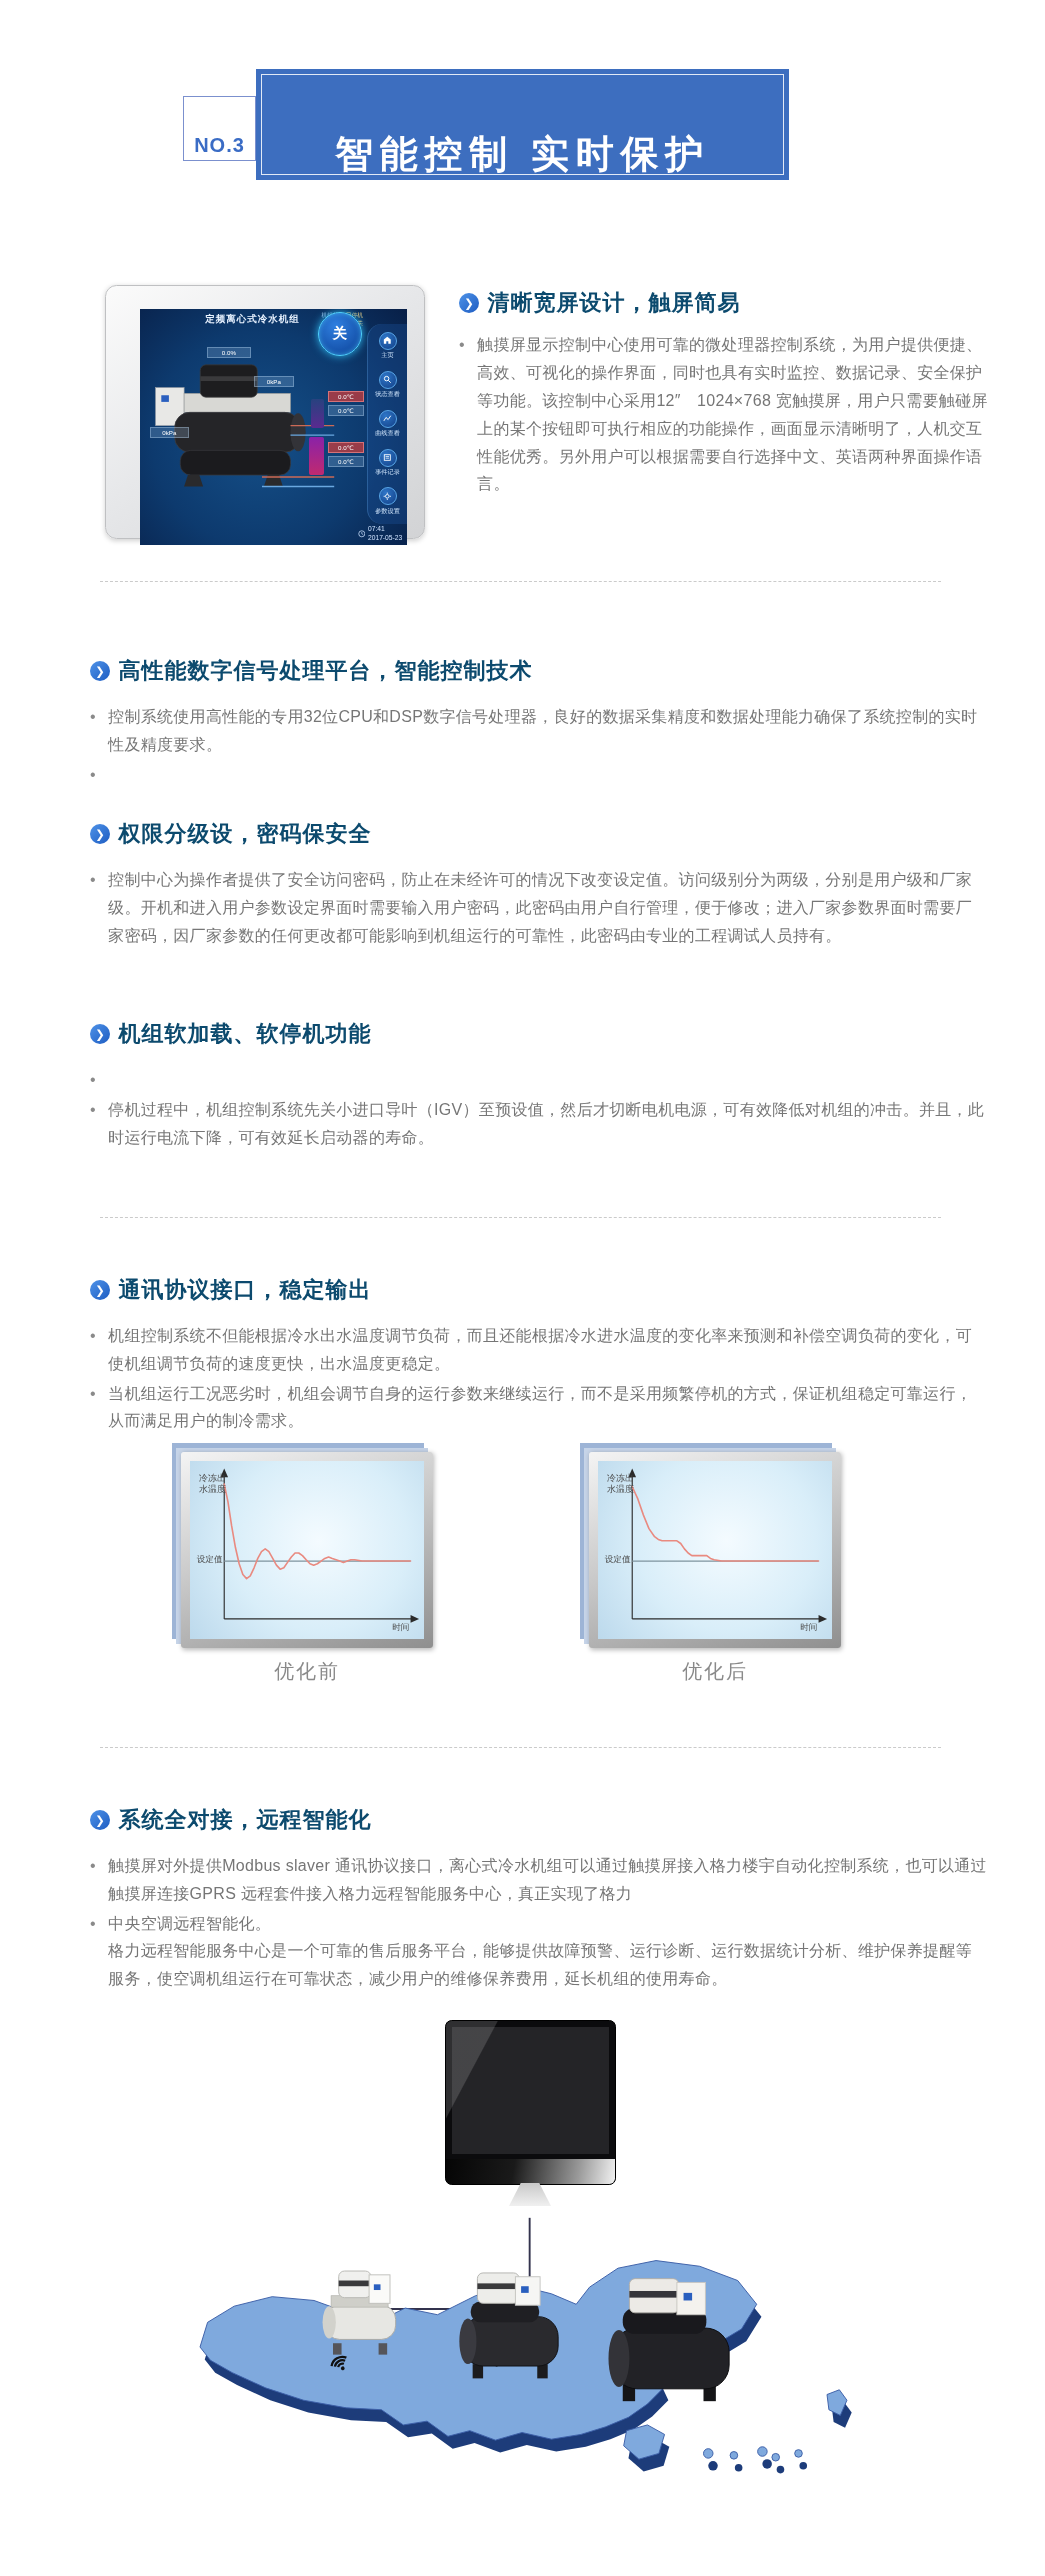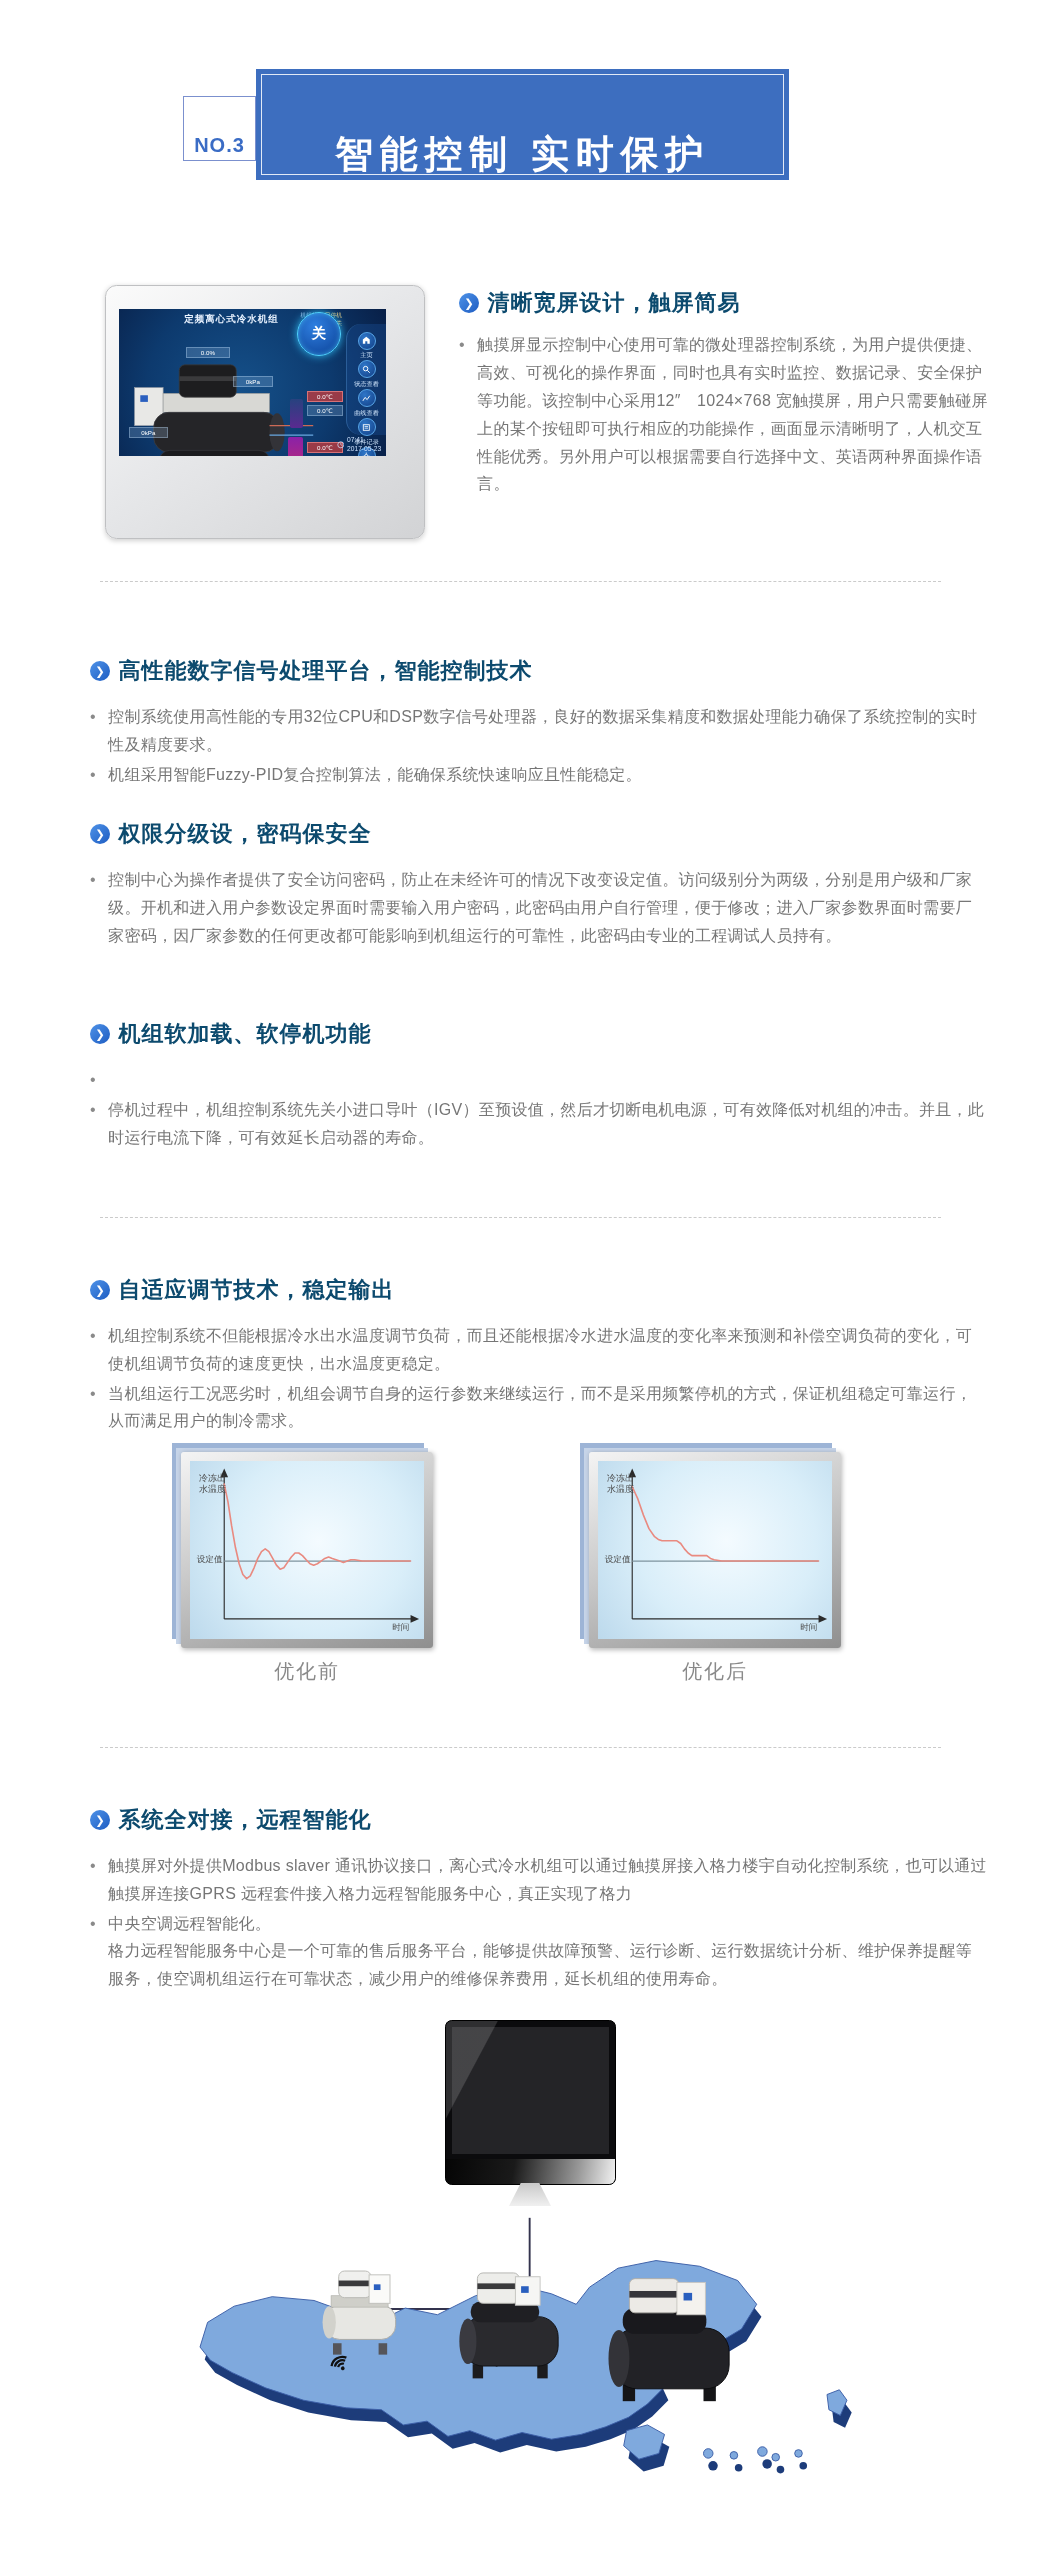--- a/index.html
+++ b/index.html
@@ -26,21 +26,21 @@
   .bullet{display:flex;gap:8.6px;font-size:16px;color:#767676;line-height:1.74;}
   .bullet .dot{flex:0 0 auto;width:9.5px;color:#8a8a8a;}
   .bullet .btext{white-space:pre-line;letter-spacing:0.3px;}
 
   .divider{border-top:1.9px dashed #cbcbcb;height:0;}
 
   
   .device{left:105px;top:285px;width:318px;height:252px;border-radius:11.4px;
           background:linear-gradient(145deg,#fbfbfb 0%,#e7e8ea 45%,#d2d3d5 100%);
           border:1px solid #bfc0c2;box-shadow:0 1.9px 5.7px rgba(0,0,0,.18);}
-  .screen{position:absolute;left:13px;top:23px;width:267px;height:147px;
+  .screen{position:absolute;left:34px;top:23px;width:267px;height:236px;
           background:radial-gradient(circle at 45% 55%,#155089 0%,#0d3a6e 55%,#081f47 100%);
           overflow:hidden;}
   .scr-title{position:absolute;left:0;right:42px;top:3.8px;text-align:center;color:#e8f2ff;
              font-size:9.5px;font-weight:bold;letter-spacing:1px;}
   .scr-status{position:absolute;right:44px;top:1.9px;text-align:right;font-size:5.7px;line-height:1.5;}
   .scr-status .lab{color:#9fc0e8;} .scr-status .val{color:#f0cd7e;}
   .sidebar{position:absolute;right:0;top:15px;bottom:21px;width:40px;
            background:rgba(25,80,150,.38);border-left:1px solid rgba(120,190,255,.25);
            border-top-left-radius:15px;border-bottom-left-radius:15px;
            display:flex;flex-direction:column;justify-content:space-between;
@@ -227,21 +227,20 @@
         <div class="ticon">❯</div>
       <div class="ttext">高性能数字信号处理平台，智能控制技术</div>
       </div>
     <div class="bullets">
       <div class="bullet">
           <span class="dot">•</span>
           <span class="btext">控制系统使用高性能的专用32位CPU和DSP数字信号处理器，良好的数据采集精度和数据处理能力确保了系统控制的实时性及精度要求。</span>
         </div>
       <div class="bullet">
           <span class="dot">•</span>
-          <span class="btext">机组采用智能Fuzzy-PID复合控制算法，能确保系统快速响应且性能稳定。</span>
         </div>
     </div>
   </div>
 
   <div class="abs" style="left:90px;top:819px;width:898px;">
     <div class="sec-title">
         <div class="ticon">❯</div>
       <div class="ttext">权限分级设，密码保安全</div>
       </div>
     <div class="bullets">
@@ -266,21 +265,21 @@
           <span class="btext">停机过程中，机组控制系统先关小进口导叶（IGV）至预设值，然后才切断电机电源，可有效降低对机组的冲击。并且，此时运行电流下降，可有效延长启动器的寿命。</span>
         </div>
     </div>
   </div>
 
   <div class="abs divider" style="left:100px;top:1217px;width:841px;"></div>
 
   <div class="abs" style="left:90px;top:1275px;width:898px;">
     <div class="sec-title">
         <div class="ticon">❯</div>
-      <div class="ttext">自适应调节技术，稳定输出</div>
+      <div class="ttext">通讯协议接口，稳定输出</div>
       </div>
     <div class="bullets">
       <div class="bullet">
           <span class="dot">•</span>
           <span class="btext">机组控制系统不但能根据冷水出水温度调节负荷，而且还能根据冷水进水温度的变化率来预测和补偿空调负荷的变化，可使机组调节负荷的速度更快，出水温度更稳定。</span>
         </div>
       <div class="bullet">
           <span class="dot">•</span>
           <span class="btext">当机组运行工况恶劣时，机组会调节自身的运行参数来继续运行，而不是采用频繁停机的方式，保证机组稳定可靠运行，从而满足用户的制冷需求。</span>
         </div>

